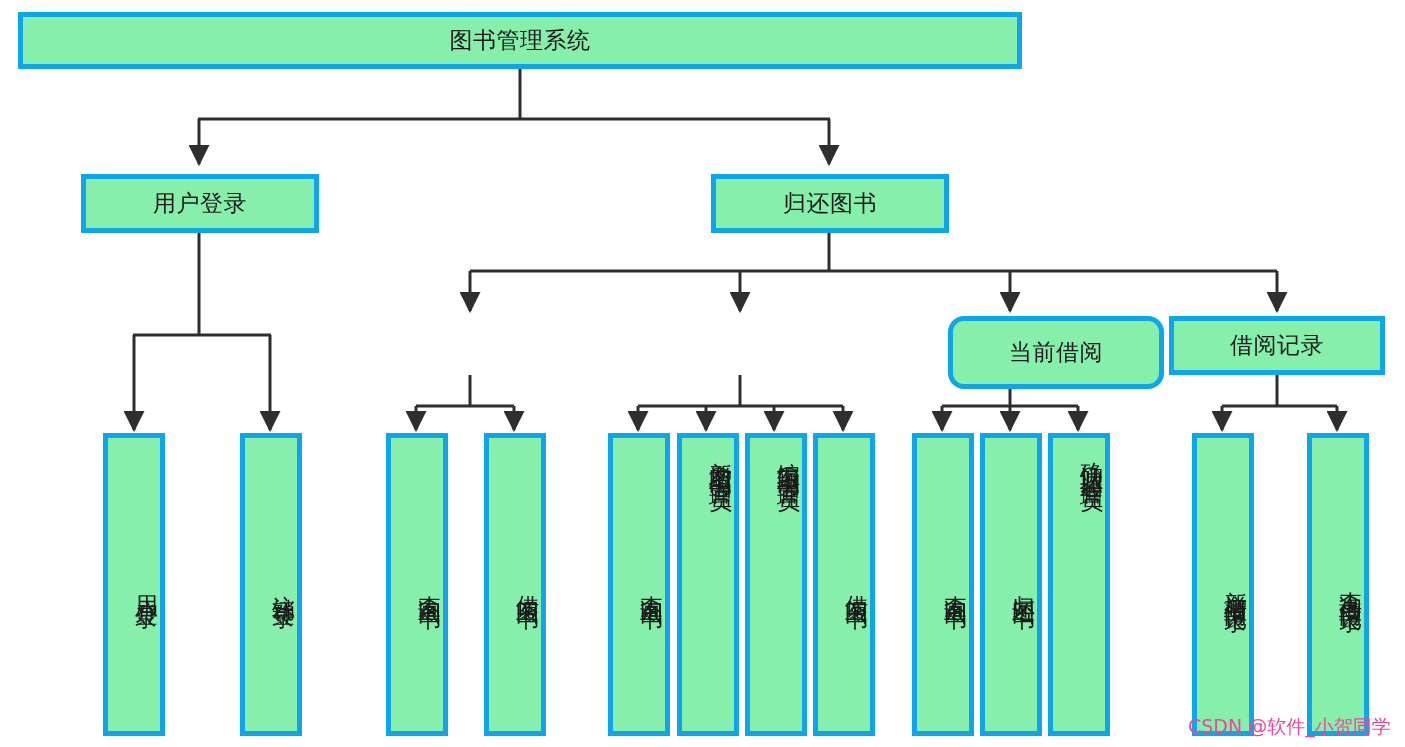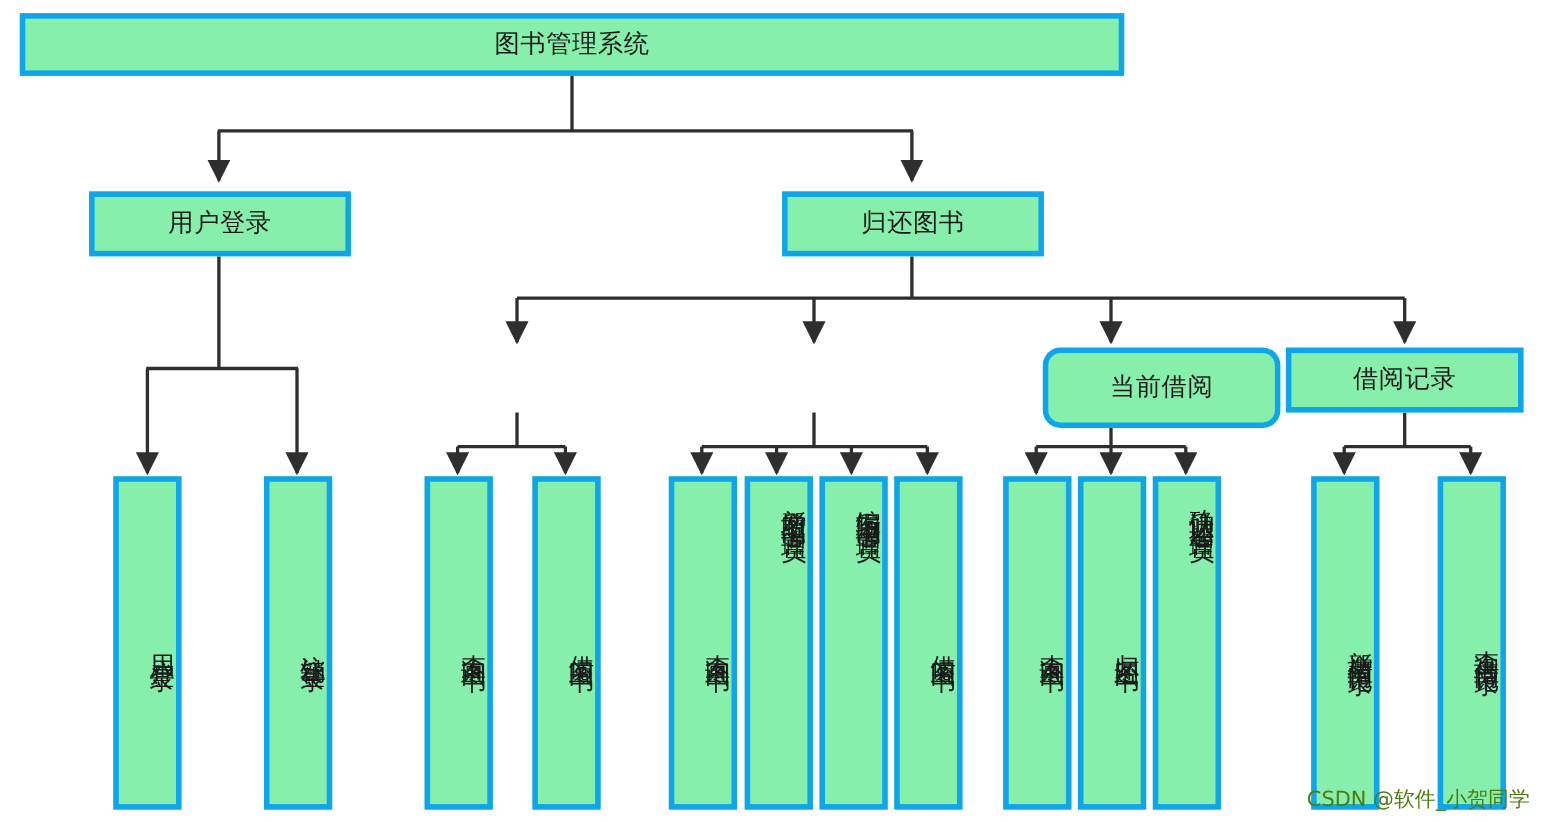--- a/index.html
+++ b/index.html
@@ -68,21 +68,21 @@
     justify-content: center;
     align-items: center;
   }
   .node.vertical.top-aligned .vwrap {
     align-items: flex-start;
     padding-top: 6px;
   }
   .watermark {
     position: absolute;
     font-size: 19px;
-    color: #4d7c0f;
+    color: #ec4899;
     white-space: nowrap;
     z-index: 3;
     font-family: "DejaVu Sans", "Liberation Sans", sans-serif;
   }
 </style>
 </head>
 <body>
 
 <div id="canvas">
 

